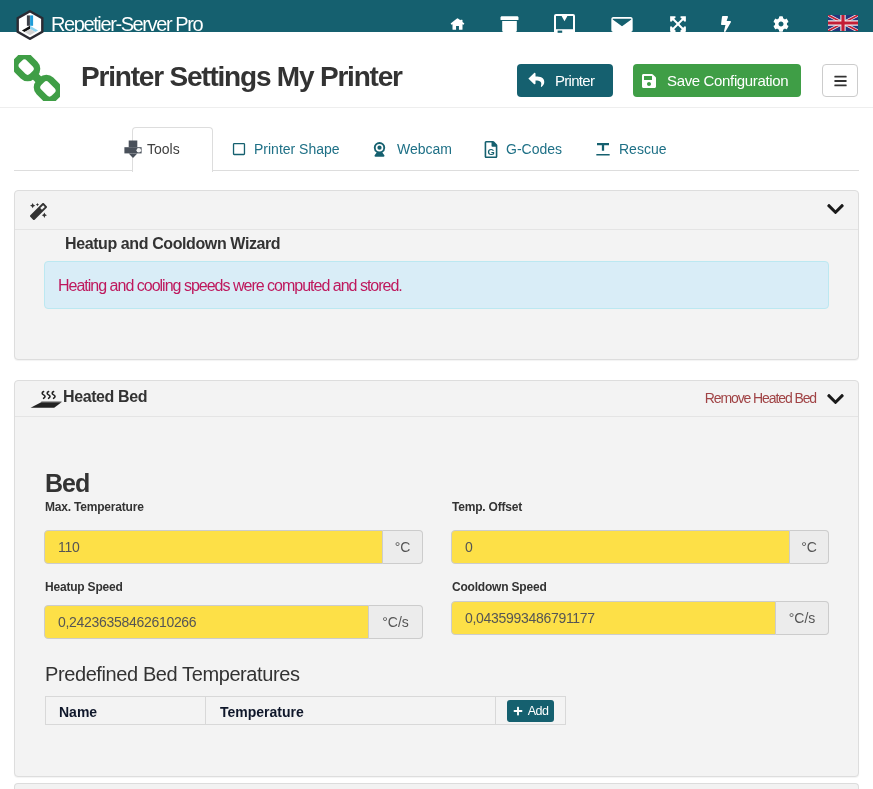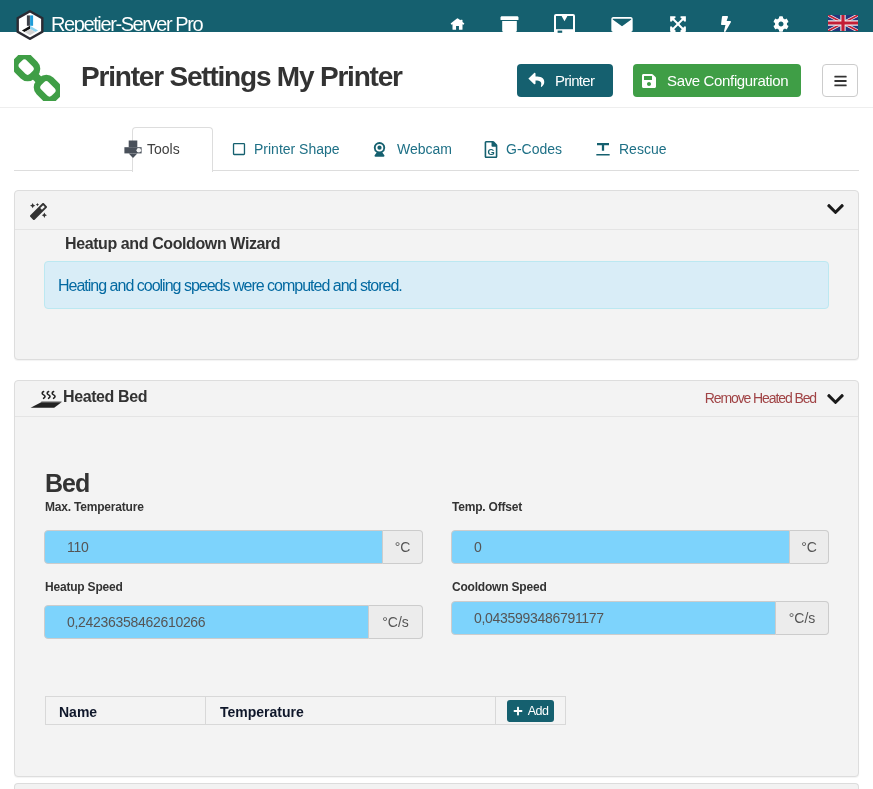--- a/index.html
+++ b/index.html
@@ -25,27 +25,27 @@
 .tab .ticon { margin-right:8px; display:block; }
 .tab-active { position:absolute; left:132px; top:127px; width:81px; height:45px; background:#fff; border:1px solid #ddd; border-bottom:none; border-radius:4px 4px 0 0; }
 
 
 .panel { position:absolute; left:14px; width:845px; background:#f3f3f3; border:1px solid #ddd; border-radius:4px; box-shadow:0 1px 1px rgba(0,0,0,.05); }
 .panel1 { top:190px; height:170px; }
 .panel2 { top:380px; height:397px; }
 .ph-title { position:absolute; font-size:16px; font-weight:bold; color:#333; letter-spacing:-0.4px; white-space:nowrap; }
 .hdiv { position:absolute; left:0; width:100%; border-top:1px solid #e4e4e4; }
 .alert-info { position:absolute; left:29px; top:70px; width:785px; height:48px; background:#d9edf7; border:1px solid #bce8f1; border-radius:4px; }
-.alert-info span { position:absolute; left:13px; top:15px; font-size:16px; letter-spacing:-1px; color:#0369a1; }
+.alert-info span { position:absolute; left:13px; top:15px; font-size:16px; letter-spacing:-1px; color:#be185d; }
 
 
 h2.bed { position:absolute; left:30px; top:88px; font-size:25px; font-weight:bold; color:#333; letter-spacing:-1px; }
 .label { position:absolute; font-size:12px; font-weight:bold; color:#333; letter-spacing:-0.2px; white-space:nowrap; }
 .igroup { position:absolute; display:flex; height:34px; }
-.igroup input { height:34px; border:1px solid #ccc; border-radius:4px 0 0 4px; background:#7dd3fc; font-family:"Liberation Sans",sans-serif; font-size:14px; color:#555; padding-left:22px; outline:none; letter-spacing:-0.3px; width:100%; min-width:0; }
+.igroup input { height:34px; border:1px solid #ccc; border-radius:4px 0 0 4px; background:#fde047; font-family:"Liberation Sans",sans-serif; font-size:14px; color:#555; padding-left:13px; outline:none; letter-spacing:-0.3px; width:100%; min-width:0; }
 .igroup .addon { height:34px; background:#ececec; border:1px solid #ccc; border-left:none; border-radius:0 4px 4px 0; color:#555; font-size:14px; display:flex; align-items:center; justify-content:center; flex:none; }
 h3.predef { position:absolute; left:30px; top:282px; font-size:20px; font-weight:normal; color:#333; letter-spacing:-0.4px; }
 .ptable { position:absolute; left:30px; top:315px; width:521px; height:29px; border:1px solid #d8d8d8; }
 .ptable .vline { position:absolute; top:0; height:100%; border-left:1px solid #d8d8d8; }
 .ptable .th { position:absolute; font-size:14px; font-weight:bold; color:#0f172a; top:7px; }
 .btn-add { position:absolute; left:461px; top:3px; width:47px; height:22px; display:flex; align-items:center; justify-content:center; background:#15606f; color:#fff; font-size:12.5px; letter-spacing:-0.5px; border-radius:3px; }
 .remove-link { position:absolute; right:42px; top:9px; color:#a04345; font-size:14px; letter-spacing:-1.1px; }
 
 .bottomstrip { position:absolute; left:14px; top:783px; width:845px; height:6px; background:#f2f2f2; border:1px solid #dcdcdc; border-bottom:none; border-radius:4px 4px 0 0; }
 </style>
@@ -188,20 +188,21 @@
   <div class="label" style="left:30px; top:199px;">Heatup Speed</div>
   <div class="igroup" style="left:29px; top:224px; width:379px;">
     <input value="0,24236358462610266" style="">
       <span class="addon" style="width:54px;">°C/s</span>
   </div>
   <div class="label" style="left:437px; top:199px;">Cooldown Speed</div>
   <div class="igroup" style="left:436px; top:220px; width:378px;">
     <input value="0,0435993486791177" style="">
       <span class="addon" style="width:53px;">°C/s</span>
   </div>
+  <h3 class="predef">Predefined Bed Temperatures</h3>
   <div class="ptable">
     <div class="vline" style="left:159px;"></div>
     <div class="vline" style="left:449px;"></div>
     <div class="th" style="left:13px;">Name</div>
     <div class="th" style="left:174px;">Temperature</div>
     <div class="btn-add"><svg width="10" height="10" viewBox="0 0 448 512" fill="#fff" style="margin-right:5px;">
           <path d="M416 208H272V64c0-17.67-14.33-32-32-32h-32c-17.67 0-32 14.33-32 32v144H32c-17.67 0-32 14.33-32 32v32c0 17.67 14.33 32 32 32h144v144c0 17.67 14.33 32 32 32h32c17.67 0 32-14.33 32-32V304h144c17.67 0 32-14.33 32-32v-32c0-17.67-14.33-32-32-32z"></path>
         </svg>Add</div>
   </div>
 </div>

